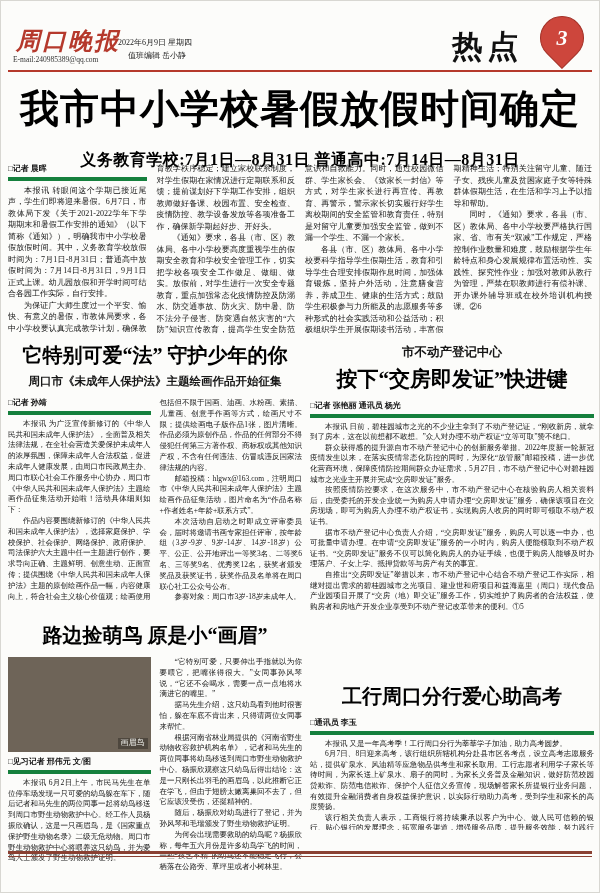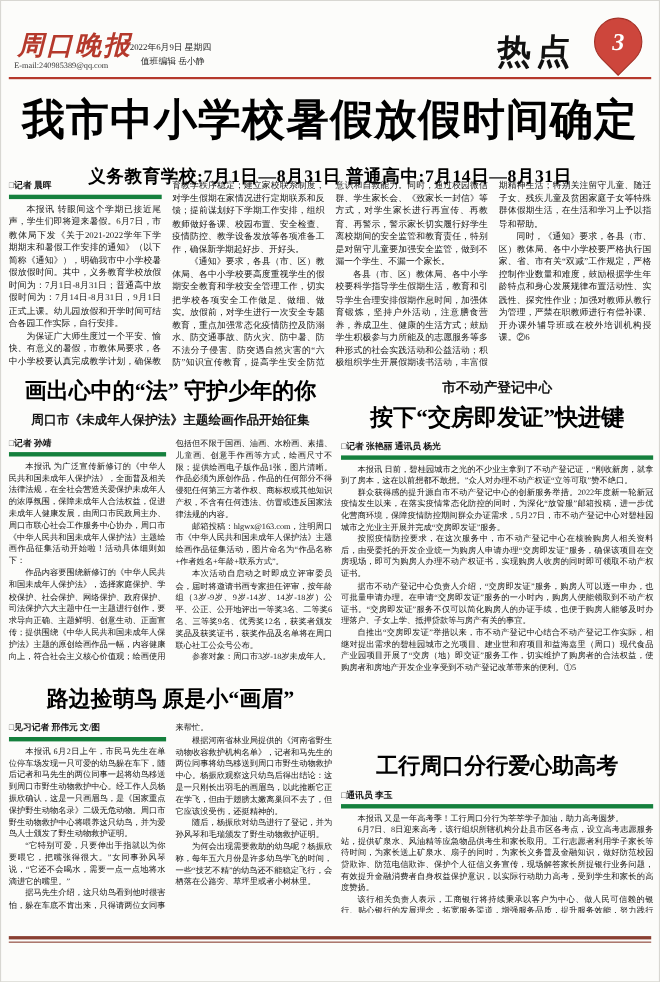--- a/index.html
+++ b/index.html
@@ -87,33 +87,36 @@
   <div class="lead-body">
     <div class="byline">□记者 晨晖</div>
   <p class="para">本报讯 转眼间这个学期已接近尾声，学生们即将迎来暑假。6月7日，市教体局下发《关于2021-2022学年下学期期末和暑假工作安排的通知》（以下简称《通知》），明确我市中小学校暑假放假时间。其中，义务教育学校放假时间为：7月1日-8月31日；普通高中放假时间为：7月14日-8月31日，9月1日正式上课。幼儿园放假和开学时间可结合各园工作实际，自行安排。</p>
       <p class="para">为保证广大师生度过一个平安、愉快、有意义的暑假，市教体局要求，各中小学校要认真完成教学计划，确保教育教学秩序稳定；建立家校联系制度，对学生假期在家情况进行定期联系和反馈；提前谋划好下学期工作安排，组织教师做好备课、校园布置、安全检查、疫情防控、教学设备发放等各项准备工作，确保新学期起好步、开好头。</p>
       <p class="para">《通知》要求，各县（市、区）教体局、各中小学校要高度重视学生的假期安全教育和学校安全管理工作，切实把学校各项安全工作做足、做细、做实。放假前，对学生进行一次安全专题教育，重点加强常态化疫情防控及防溺水、防交通事故、防火灾、防中暑、防不法分子侵害、防突遇自然灾害的“六防”知识宣传教育，提高学生安全防范意识和自救能力。同时，通过校园微信群、学生家长会、《致家长一封信》等方式，对学生家长进行再宣传、再教育、再警示，警示家长切实履行好学生离校期间的安全监管和教育责任，特别是对留守儿童要加强安全监管，做到不漏一个学生、不漏一个家长。</p>
       <p class="para">各县（市、区）教体局、各中小学校要科学指导学生假期生活，教育和引导学生合理安排假期作息时间，加强体育锻炼，坚持户外活动，注意膳食营养，养成卫生、健康的生活方式；鼓励学生积极参与力所能及的志愿服务等多种形式的社会实践活动和公益活动；积极组织学生开展假期读书活动，丰富假期精神生活；特别关注留守儿童、随迁子女、残疾儿童及贫困家庭子女等特殊群体假期生活，在生活和学习上予以指导和帮助。</p>
       <p class="para">同时，《通知》要求，各县（市、区）教体局、各中小学校要严格执行国家、省、市有关“双减”工作规定，严格控制作业数量和难度，鼓励根据学生年龄特点和身心发展规律布置活动性、实践性、探究性作业；加强对教师从教行为管理，严禁在职教师进行有偿补课、开办课外辅导班或在校外培训机构授课。②6</p>
     </div>
 
   <div class="sec-left">
-    <div class="art-title law-title">画出心中的“法” 守护少年的你</div>
+    <div class="art-title law-title">它特别可爱“法” 守护少年的你</div>
     <div class="law-sub">周口市《未成年人保护法》主题绘画作品开始征集</div>
     <div class="law-body">
       <div class="byline">□记者 孙靖</div>
     <p class="para">本报讯 为广泛宣传新修订的《中华人民共和国未成年人保护法》，全面普及相关法律法规，在全社会营造关爱保护未成年人的浓厚氛围，保障未成年人合法权益，促进未成年人健康发展，由周口市民政局主办、周口市联心社会工作服务中心协办，周口市《中华人民共和国未成年人保护法》主题绘画作品征集活动开始啦！活动具体细则如下：</p>
         <p class="para">作品内容要围绕新修订的《中华人民共和国未成年人保护法》，选择家庭保护、学校保护、社会保护、网络保护、政府保护、司法保护六大主题中任一主题进行创作，要求导向正确、主题鲜明、创意生动、正面宣传；提供围绕《中华人民共和国未成年人保护法》主题的原创绘画作品一幅，内容健康向上，符合社会主义核心价值观；绘画使用包括但不限于国画、油画、水粉画、素描、儿童画、创意手作画等方式，绘画尺寸不限；提供绘画电子版作品1张，图片清晰。作品必须为原创作品，作品的任何部分不得侵犯任何第三方著作权、商标权或其他知识产权，不含有任何违法、仿冒或违反国家法律法规的内容。</p>
         <p class="para">邮箱投稿：hlgwx@163.com，注明周口市《中华人民共和国未成年人保护法》主题绘画作品征集活动，图片命名为“作品名称+作者姓名+年龄+联系方式”。</p>
         <p class="para">本次活动自启动之时即成立评审委员会，届时将邀请书画专家担任评审，按年龄组（3岁-9岁、9岁-14岁、14岁-18岁）公平、公正、公开地评出一等奖3名、二等奖6名、三等奖9名、优秀奖12名，获奖者颁发奖品及获奖证书，获奖作品及名单将在周口联心社工公众号公布。</p>
         <p class="para">参赛对象：周口市3岁-18岁未成年人。</p>
       </div>
 
     <div class="art-title bird-title">路边捡萌鸟 原是小“画眉”</div>
     <div class="bird-body">
+      <div class="bird-photo">
+        <span class="cap">画眉鸟</span>
+      </div>
       <div class="byline">□见习记者 邢伟元 文/图</div>
     <p class="para">本报讯 6月2日上午，市民马先生在单位停车场发现一只可爱的幼鸟躲在车下，随后记者和马先生的两位同事一起将幼鸟移送到周口市野生动物救护中心。经工作人员杨振欣确认，这是一只画眉鸟，是《国家重点保护野生动物名录》二级无危动物。周口市野生动物救护中心将喂养这只幼鸟，并为爱鸟人士颁发了野生动物救护证明。</p>
         <p class="para">“它特别可爱，只要伸出手指就以为你要喂它，把嘴张得很大。”女同事孙风琴说，“它还不会喝水，需要一点一点地将水滴进它的嘴里。”</p>
         <p class="para">据马先生介绍，这只幼鸟看到他时很害怕，躲在车底不肯出来，只得请两位女同事来帮忙。</p>
         <p class="para">根据河南省林业局提供的《河南省野生动物收容救护机构名单》，记者和马先生的两位同事将幼鸟移送到周口市野生动物救护中心。杨振欣观察这只幼鸟后得出结论：这是一只刚长出羽毛的画眉鸟，以此推断它正在学飞，但由于翅膀太嫩离巢回不去了，但它应该没受伤，还挺精神的。</p>
         <p class="para">随后，杨振欣对幼鸟进行了登记，并为孙风琴和毛瑞颁发了野生动物救护证明。</p>
         <p class="para">为何会出现需要救助的幼鸟呢？杨振欣称，每年五六月份是许多幼鸟学飞的时间，一些“技艺不精”的幼鸟还不能稳定飞行，会栖落在公路旁、草坪里或者小树林里。</p>
       </div>
   </div>
 

